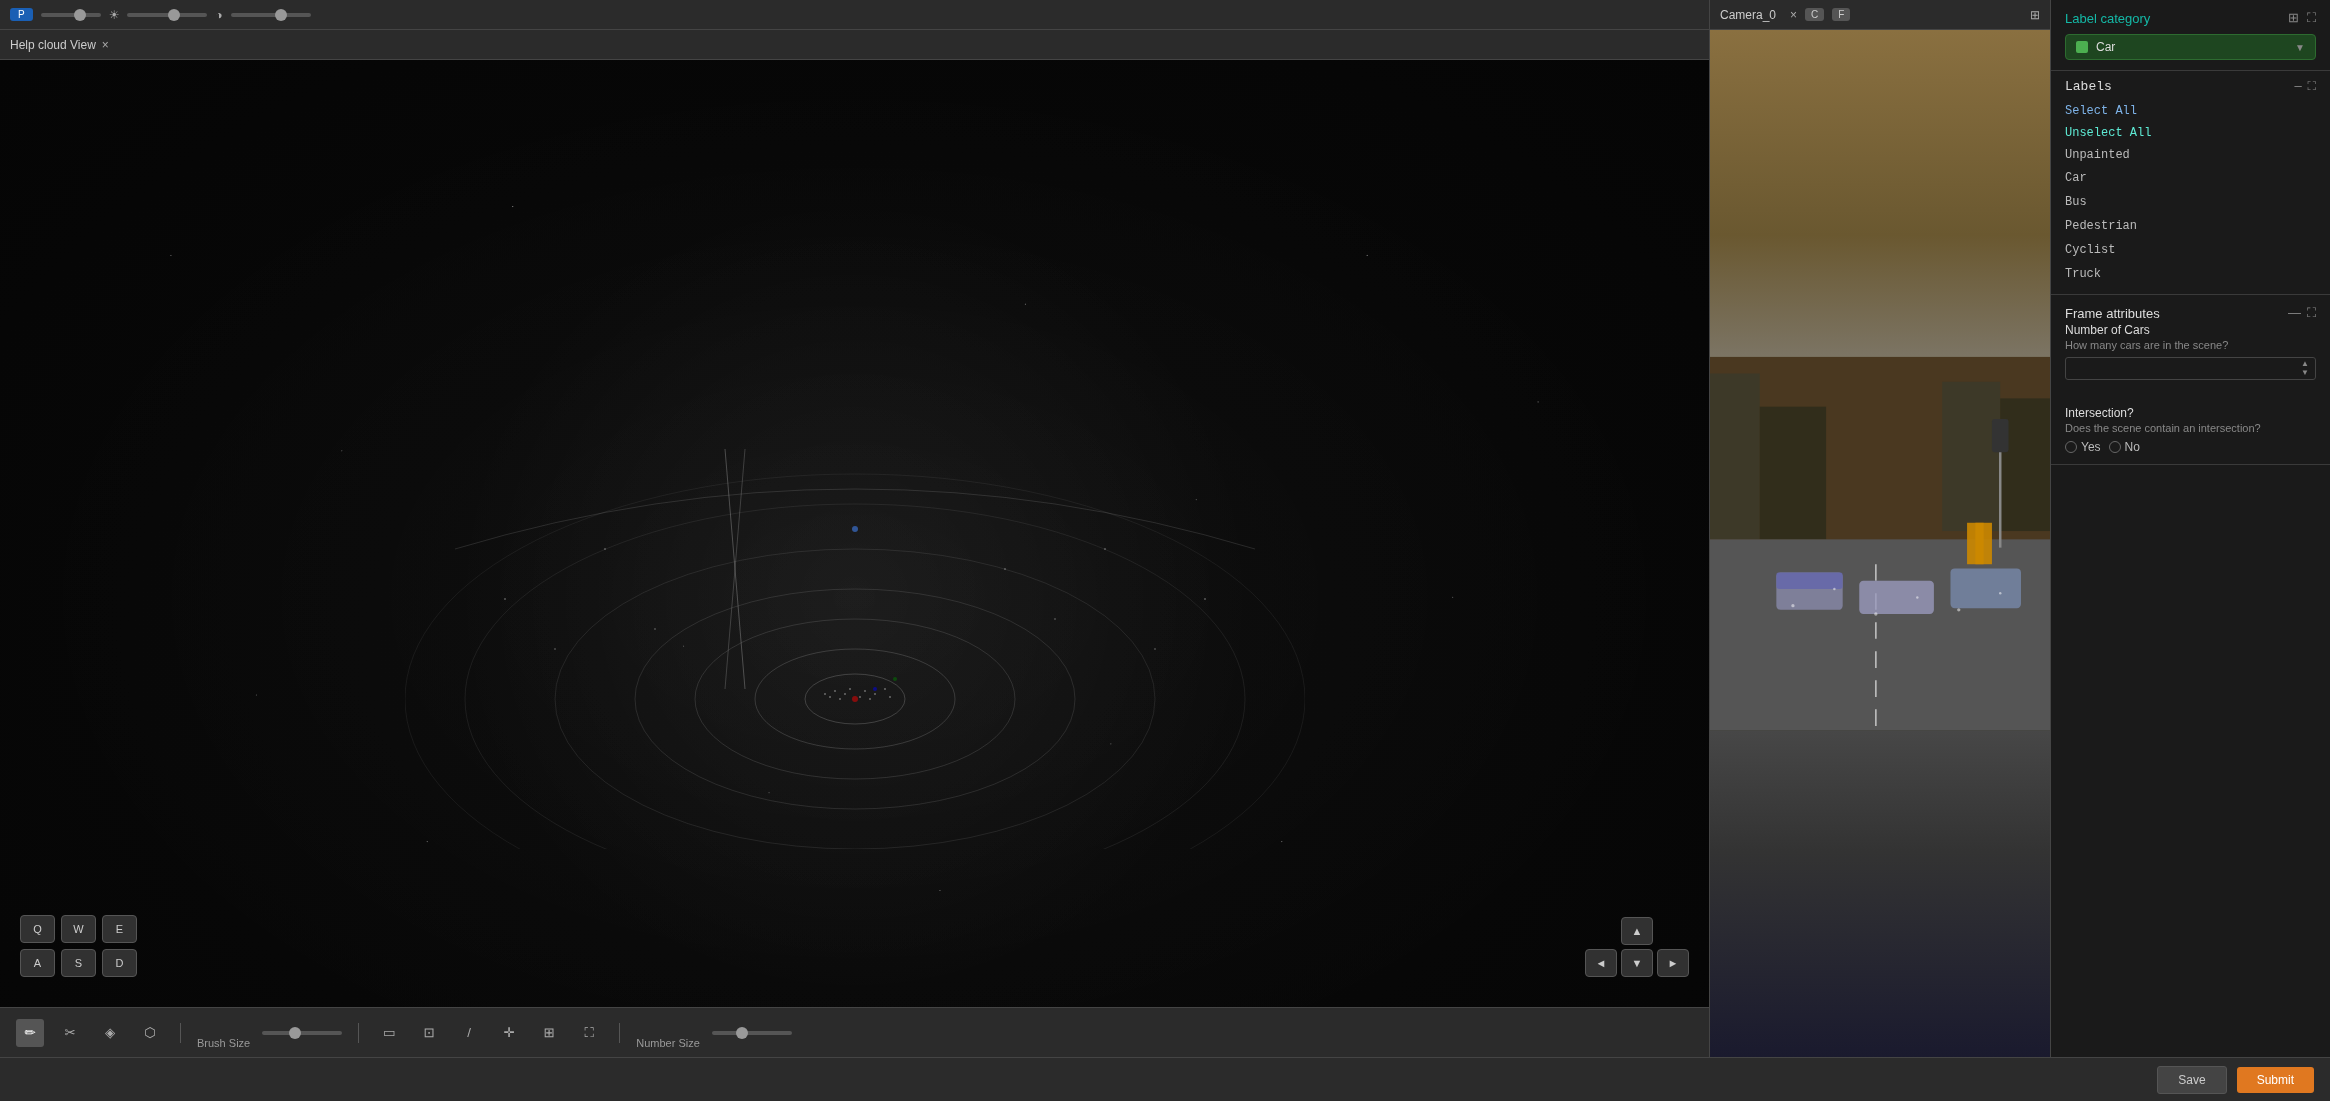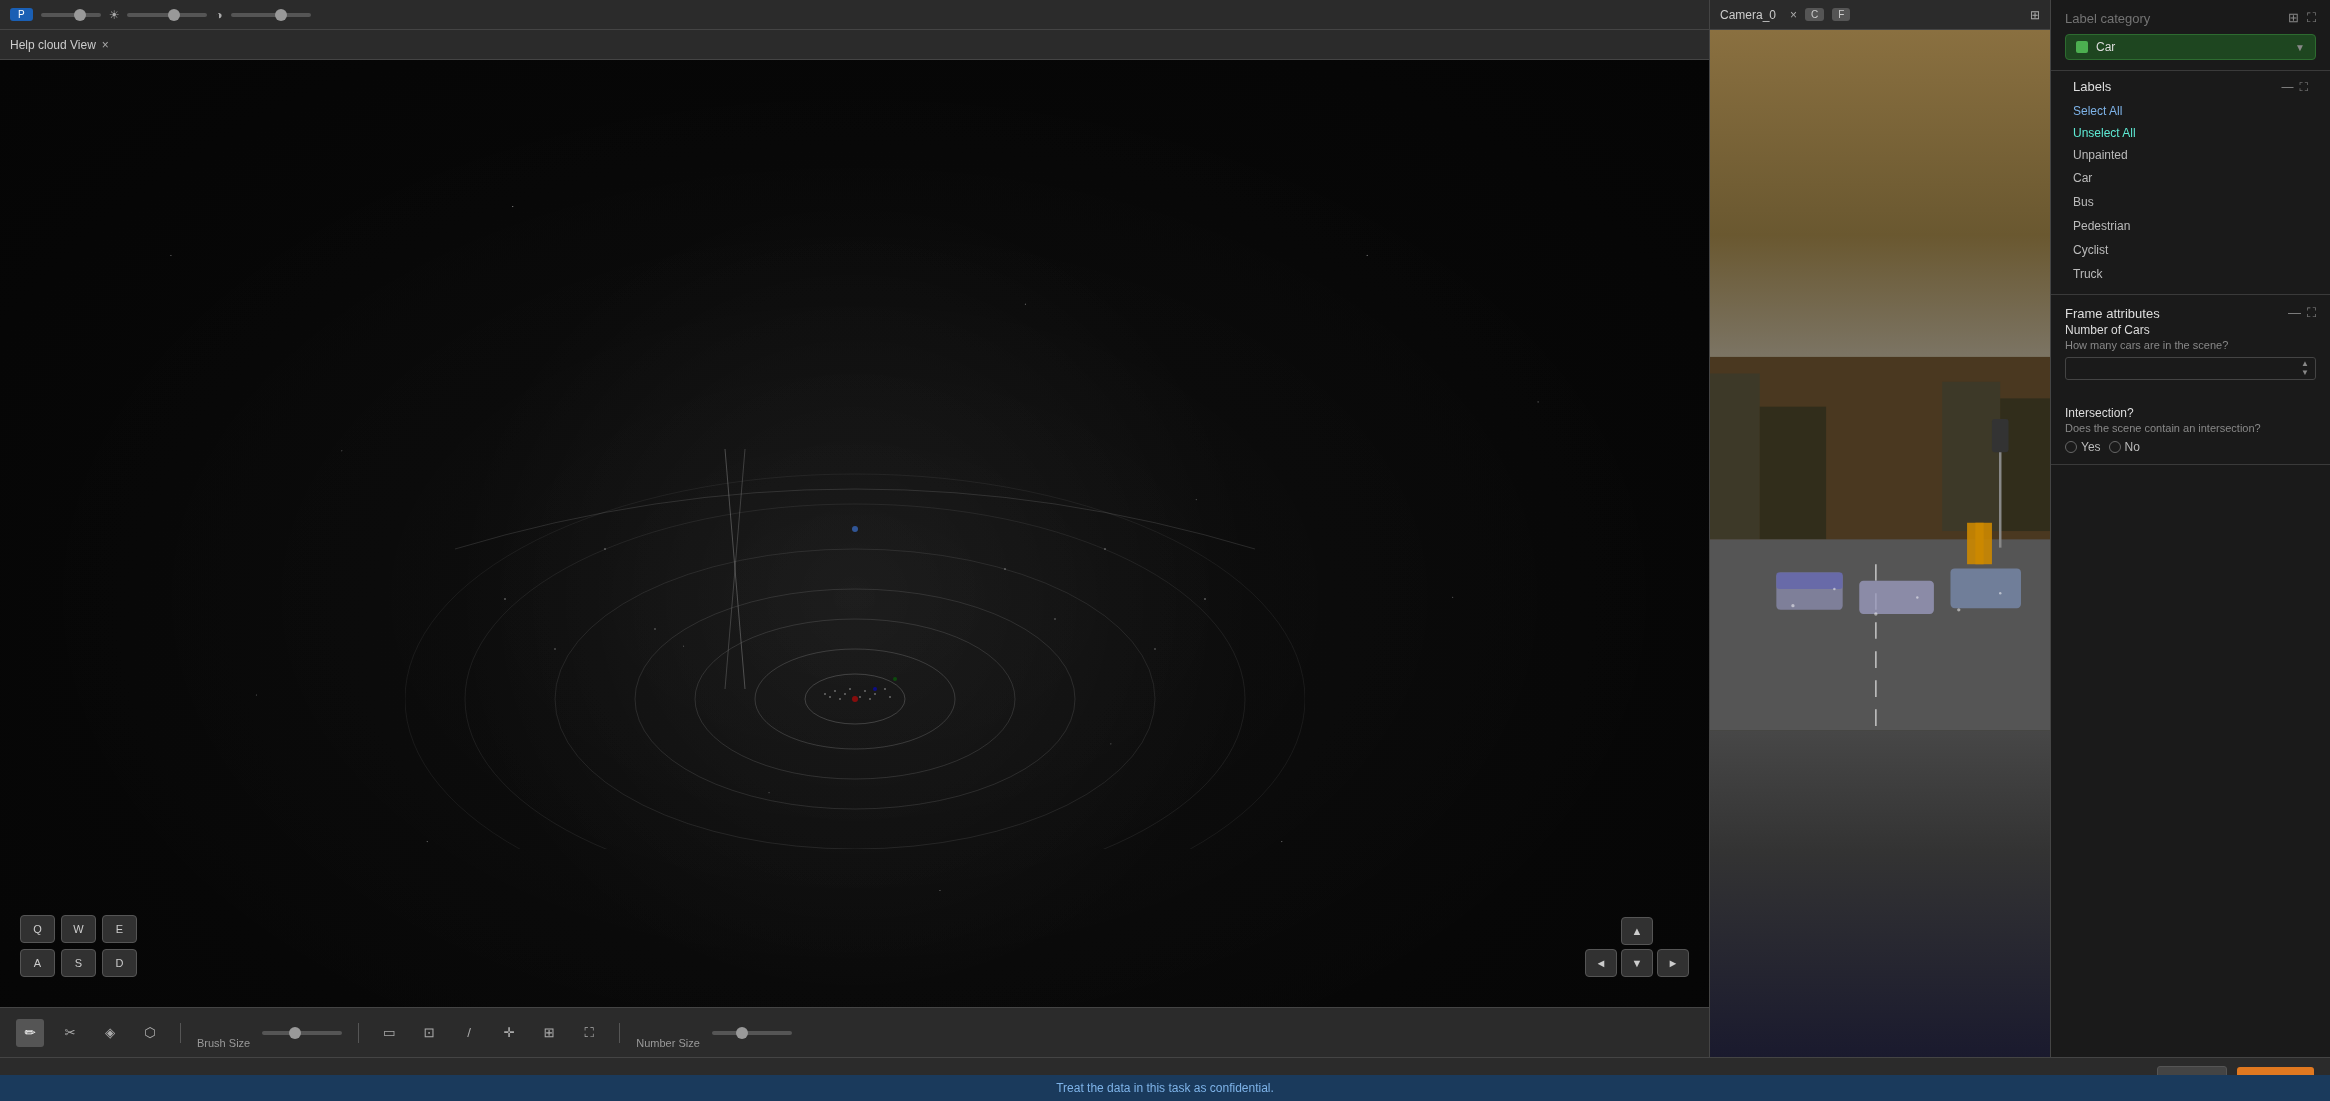--- a/index.html
+++ b/index.html
@@ -75,36 +75,36 @@
     .pc-top-controls {
       position: absolute; top: 0; left: 0; right: 0; height: 30px;
       background: #2b2b2b; display: flex; align-items: center; padding: 0 10px; gap: 8px;
       border-bottom: 1px solid #444; z-index: 10;
     }
     .pc-badge { background: #1a5fb4; padding: 1px 8px; border-radius: 3px; font-size: 10px; color: #fff; }
 
     
     .sidebar-section { padding: 10px 14px; border-bottom: 1px solid #3a3a3a; }
     .sidebar-section-header { display: flex; align-items: center; justify-content: space-between; margin-bottom: 8px; }
-    .sidebar-section-title { font-size: 13px; color: #737373; font-weight: 500; }
+    .sidebar-section-title { font-size: 13px; color: #14b8a6; font-weight: 500; }
     .sidebar-icons { display: flex; gap: 8px; }
     .sidebar-icon { color: #888; cursor: pointer; font-size: 13px; }
 
     
     .category-dropdown {
       display: flex; align-items: center; justify-content: space-between;
       background: #1e4620; border: 1px solid #2d6b30; border-radius: 4px;
       padding: 5px 10px; cursor: pointer;
     }
     .category-color { width: 12px; height: 12px; background: #4caf50; border-radius: 2px; margin-right: 8px; }
     .category-name { color: #ddd; font-size: 12px; }
     .category-arrow { color: #888; font-size: 10px; }
 
     
-    .labels-section { padding: 8px 22px; border-bottom: 1px solid #3a3a3a; flex: 1; }
+    .labels-section { padding: 8px 14px; border-bottom: 1px solid #3a3a3a; flex: 1; font-family: Liberation Mono, monospace; }
     .labels-header { display: flex; align-items: center; justify-content: space-between; margin-bottom: 6px; }
     .labels-title { font-size: 13px; color: #ddd; }
     .label-actions { display: flex; gap: 6px; }
     .label-action-icon { color: #888; cursor: pointer; font-size: 12px; }
 
     .label-list-item { padding: 5px 0; color: #bbb; font-size: 12px; cursor: pointer; }
     .select-all-item { color: #7eb3e8; font-size: 12px; padding: 4px 0; cursor: pointer; }
     .unselect-all-item { color: #5eead4; font-size: 12px; padding: 4px 0; cursor: pointer; }
     .unpainted-item { color: #bbb; font-size: 12px; padding: 4px 0; cursor: pointer; }
 
@@ -412,16 +412,13 @@
         </div>
       </div>
     </div>
   </div>
 
   <div class="action-bar">
     <button class="save-btn">Save</button>
     <button class="submit-btn">Submit</button>
   </div>
 
-  <div class="main-bottom-bar">
-    <span>Treat the data in this task as confidential.</span>
-  </div>
 </div>
 
 </body></html>

